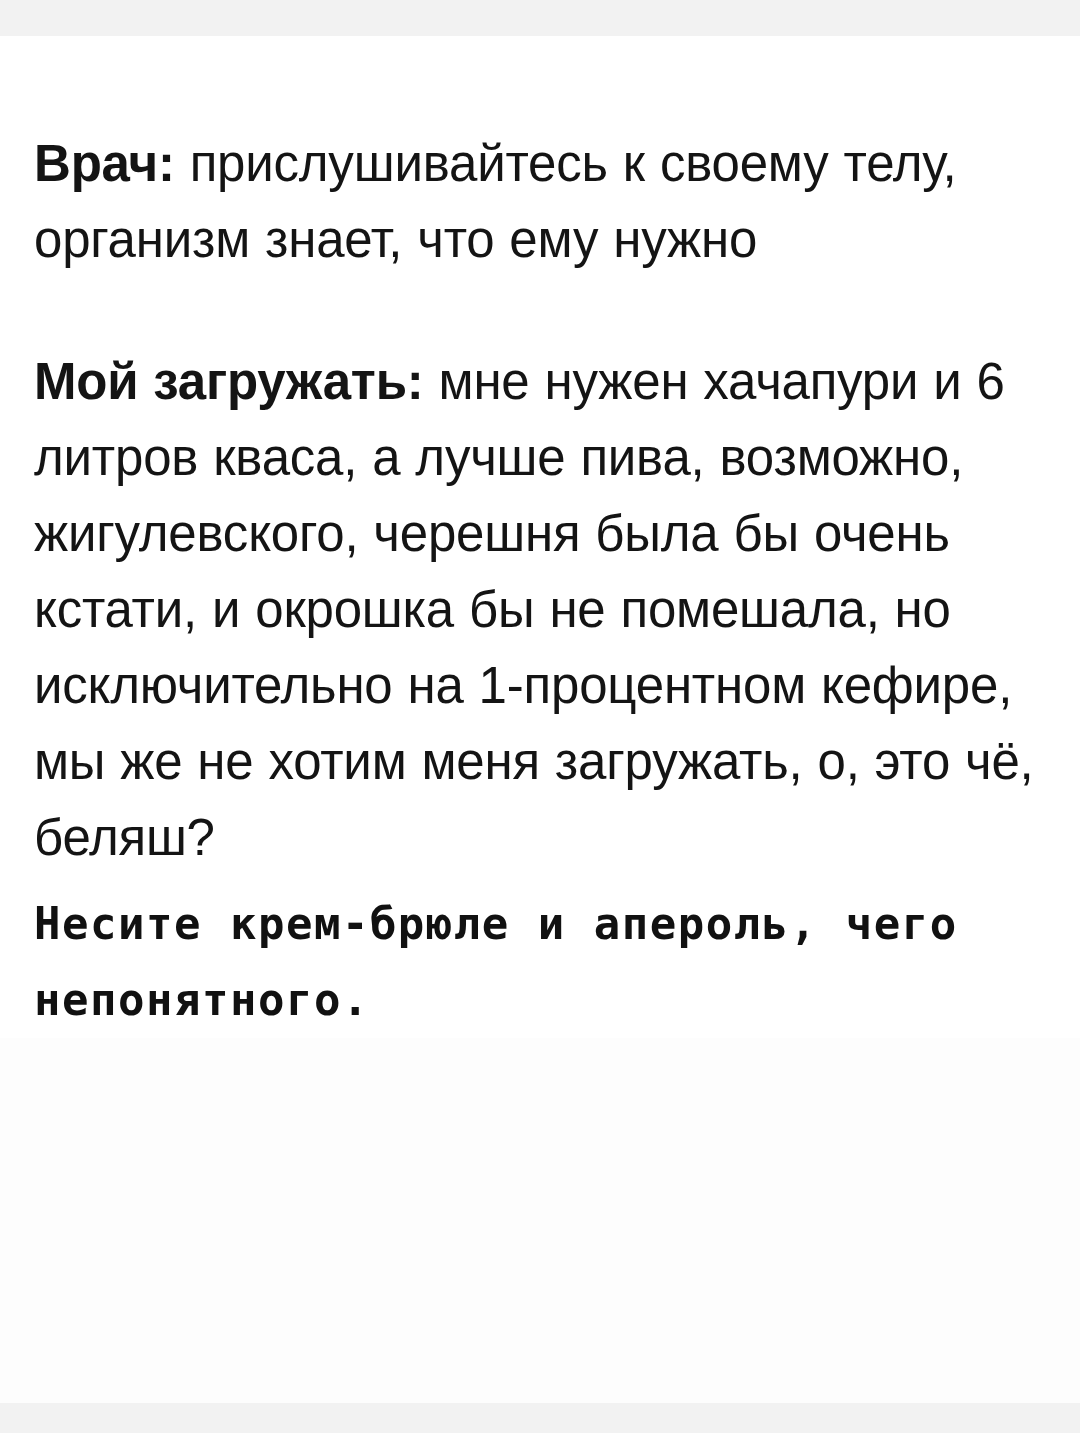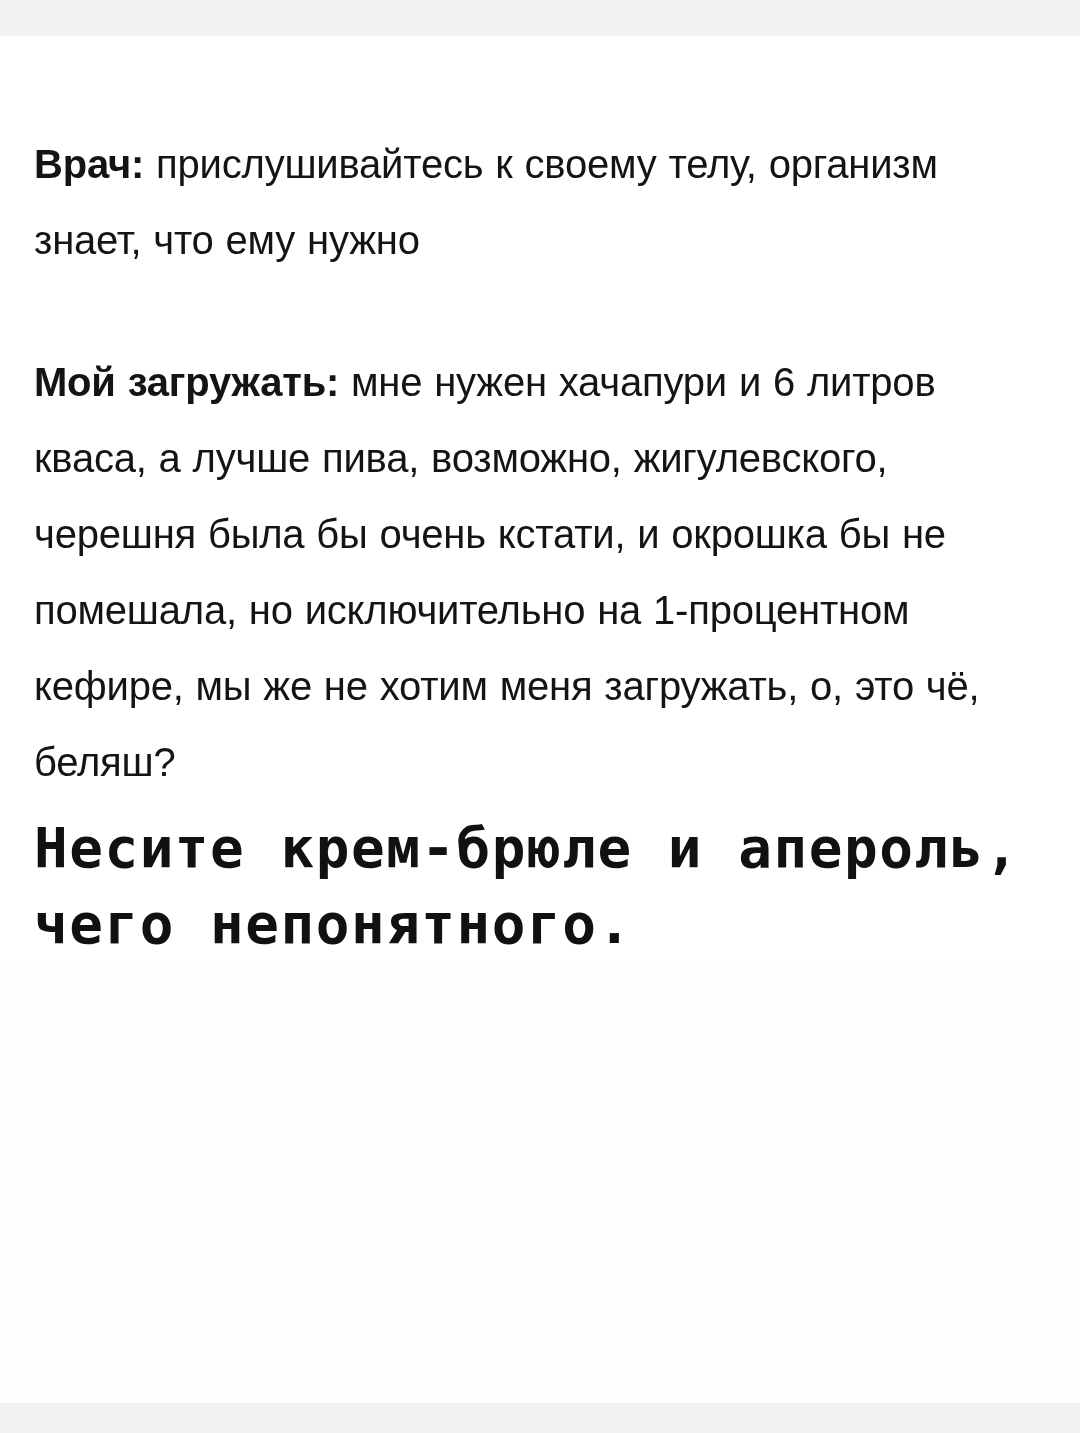--- a/index.html
+++ b/index.html
@@ -33,38 +33,38 @@
     position: absolute;
     top: 36px;
     left: 0;
     width: 1080px;
     padding: 90px 34px 0 34px;
     box-sizing: border-box;
     background: #ffffff;
   }
   .para {
     font-family: "Liberation Sans", sans-serif;
-    font-size: 40px;
+    font-size: 51px;
     line-height: 76px;
     letter-spacing: -0.2px;
     color: #141414;
     margin: 0;
     word-spacing: 1px;
   }
   .para-doctor {
     margin-bottom: 66px;
   }
   .para b,
   .speaker {
     font-weight: 700;
   }
   .mono-block {
     font-family: "DejaVu Sans Mono", "Liberation Mono", monospace;
     font-weight: 700;
-    font-size: 56px;
+    font-size: 44px;
     line-height: 76px;
     letter-spacing: 1.5px;
     color: #111111;
     margin: 10px 0 0 0;
     white-space: pre-wrap;
   }
   .bottom-strip {
     position: absolute;
     bottom: 0;
     left: 0;

